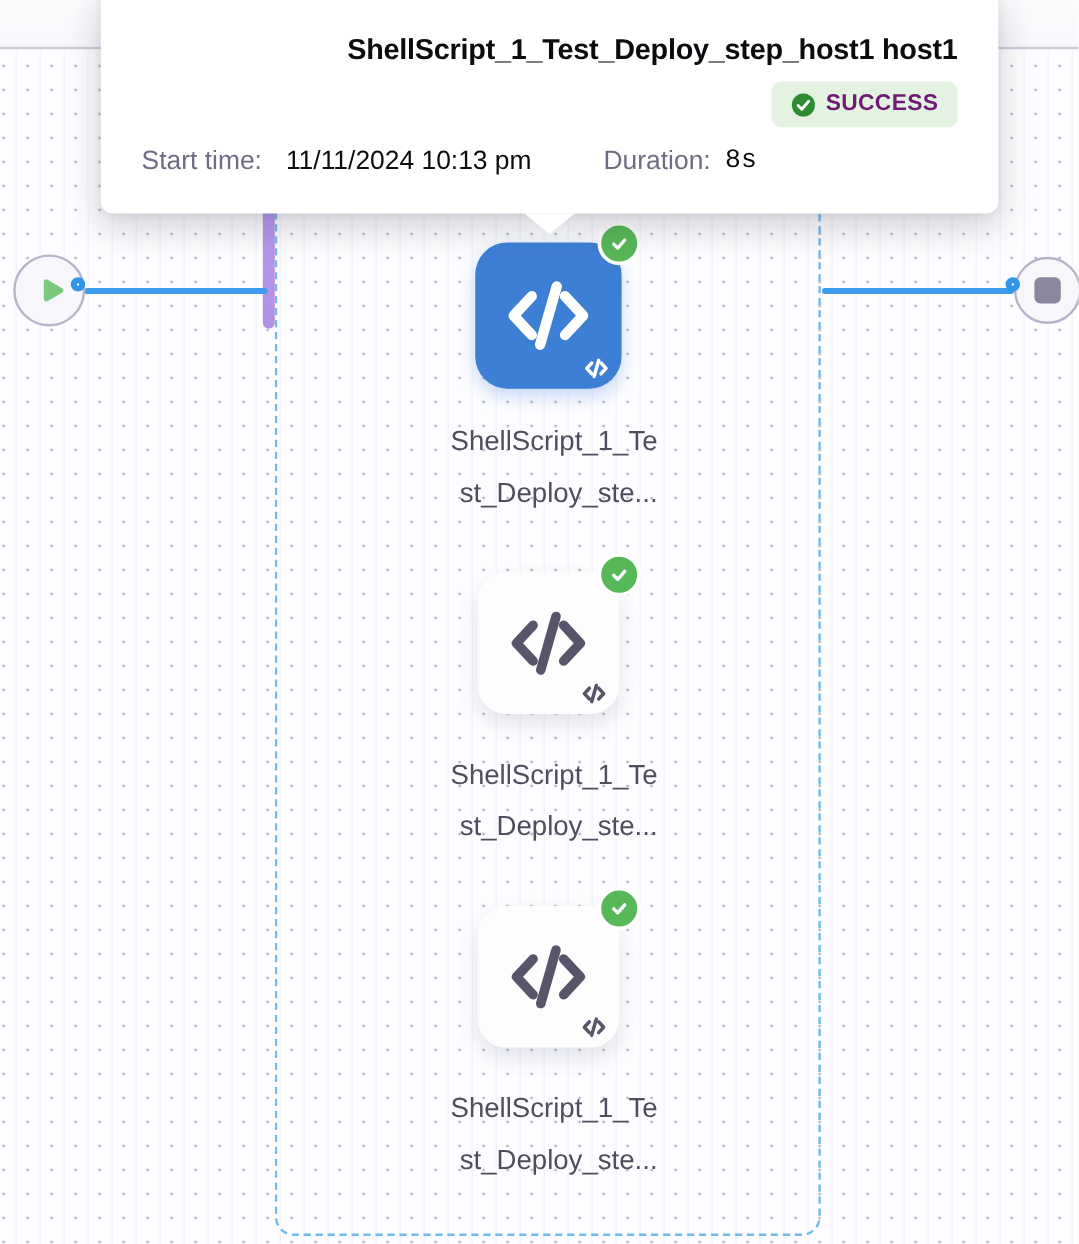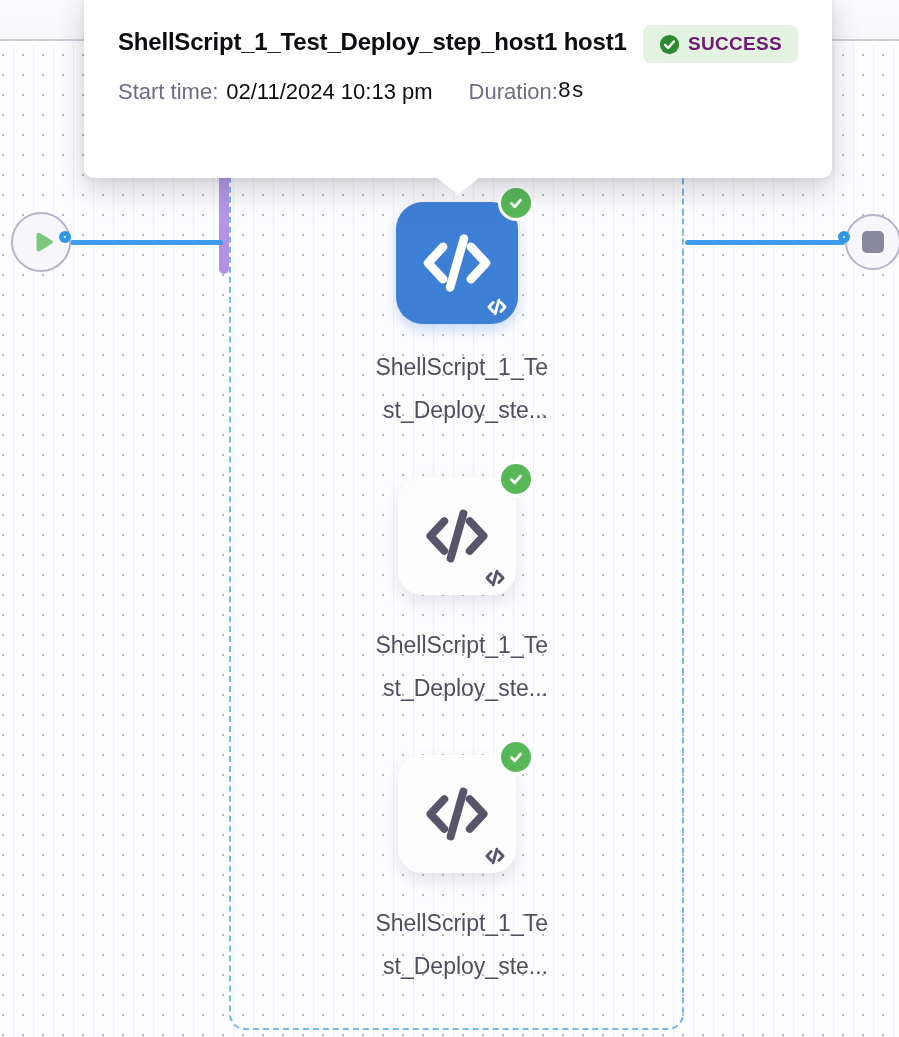--- a/index.html
+++ b/index.html
@@ -66,28 +66,28 @@
   .label1 { top:346px; } .label2 { top:624px; } .label3 { top:902px; }
 
   
   .tooltip { position:absolute; left:84px; top:-10px; width:748px; height:188px;
     background:#fff; border-radius:10px; z-index:6;
     box-shadow:0 12px 30px rgba(40,41,61,0.20), 0 2px 6px rgba(40,41,61,0.08);
     padding:30px 34px 24px 34px; }
   .tooltip-caret { position:absolute; left:353px; top:100%; width:0; height:0;
     border-left:21px solid rgba(0,0,0,0); border-right:21px solid rgba(0,0,0,0);
     border-top:17px solid #fff; }
-  .title-row { display:flex; align-items:center; }
+  .title-row { display:flex; align-items:flex-end;flex-direction:column; }
   .tt-title { flex:1; font-size:24px; font-weight:700; line-height:44px; color:#0b0b10;
     letter-spacing:-0.2px; }
   .status-badge { margin-left:16px; margin-top:4px; height:38px; padding:0 16px;
     background:#e4f2e1; border-radius:8px; display:flex; align-items:center; gap:8px;
     flex:none; }
   .status-badge .txt { font-size:19px; font-weight:700; color:#701a75; letter-spacing:0.3px; }
-  .meta-row { margin-top:12px; display:flex; align-items:center; font-size:22px; line-height:32px; }
+  .meta-row { margin-top:12px; display:flex; align-items:center; font-size:22px; line-height:32px;gap:12px; }
   .meta-label { color:#6c6d82; }
   .meta-value { color:#0c0c12; margin-left:8px; }
   .meta-gap { width:36px; }
 </style>
 </head>
 <body>
 
 <div class="screen">
 
   <div class="topbar"></div>
@@ -192,21 +192,21 @@
           <svg width="21" height="21" viewBox="0 0 24 24">
             <circle cx="12" cy="12" r="11" fill="#2f8b32"></circle>
             <polyline points="7,12.5 10.5,16 17,8.5" fill="none" stroke="#ffffff" stroke-width="2.8" stroke-linecap="round" stroke-linejoin="round"></polyline>
           </svg>
         </span>
         <span class="txt">SUCCESS</span>
       </div>
     </div>
     <div class="meta-row">
       <span class="meta-label">Start time:</span>
-      <span class="meta-value">02/11/2024 10:13 pm</span>
+      <span class="meta-value">11/11/2024 10:13 pm</span>
       <span class="meta-gap"></span>
       <span class="meta-label">Duration:</span>
       <span class="meta-value" style="margin-left:0;font-family:Liberation Mono, monospace;">8s</span>
     </div>
     <div class="tooltip-caret"></div>
   </div>
 
 </div>
 
 </body></html>

